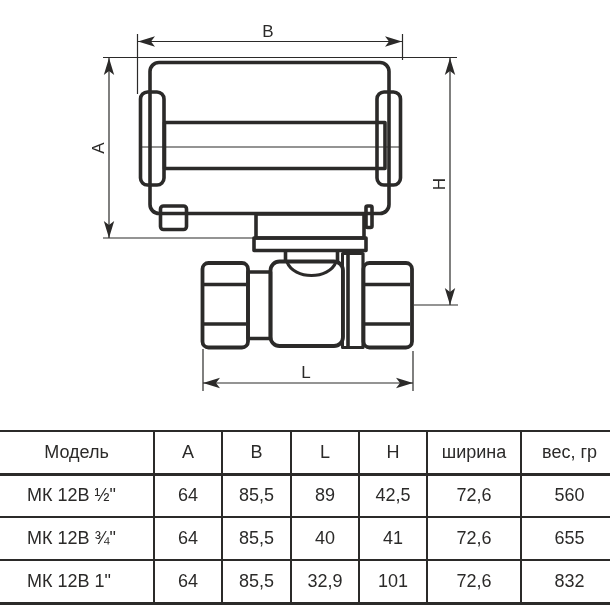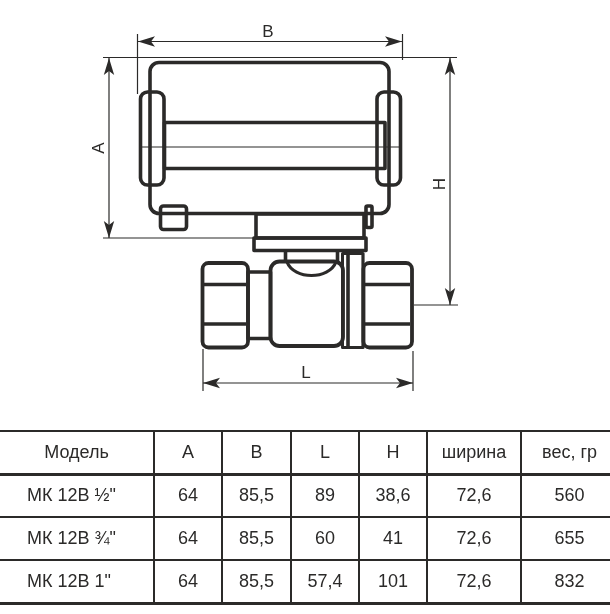--- a/index.html
+++ b/index.html
@@ -96,37 +96,37 @@
         <th style="width:92px">ширина</th>
         <th style="width:95px">вес, гр</th>
       </tr>
     </thead>
     <tbody>
       <tr>
         <td class="first model">МК 12В ½"</td>
         <td>64</td>
         <td>85,5</td>
         <td>89</td>
-        <td>38,6</td>
+        <td>42,5</td>
         <td>72,6</td>
         <td>560</td>
       </tr>
       <tr>
         <td class="first model">МК 12В ¾"</td>
         <td>64</td>
         <td>85,5</td>
-        <td>60</td>
+        <td>40</td>
         <td>41</td>
         <td>72,6</td>
         <td>655</td>
       </tr>
       <tr>
         <td class="first model">МК 12В 1"</td>
         <td>64</td>
         <td>85,5</td>
-        <td>57,4</td>
+        <td>32,9</td>
         <td>101</td>
         <td>72,6</td>
         <td>832</td>
       </tr>
     </tbody>
   </table>
 </div>
 
 </body></html>

